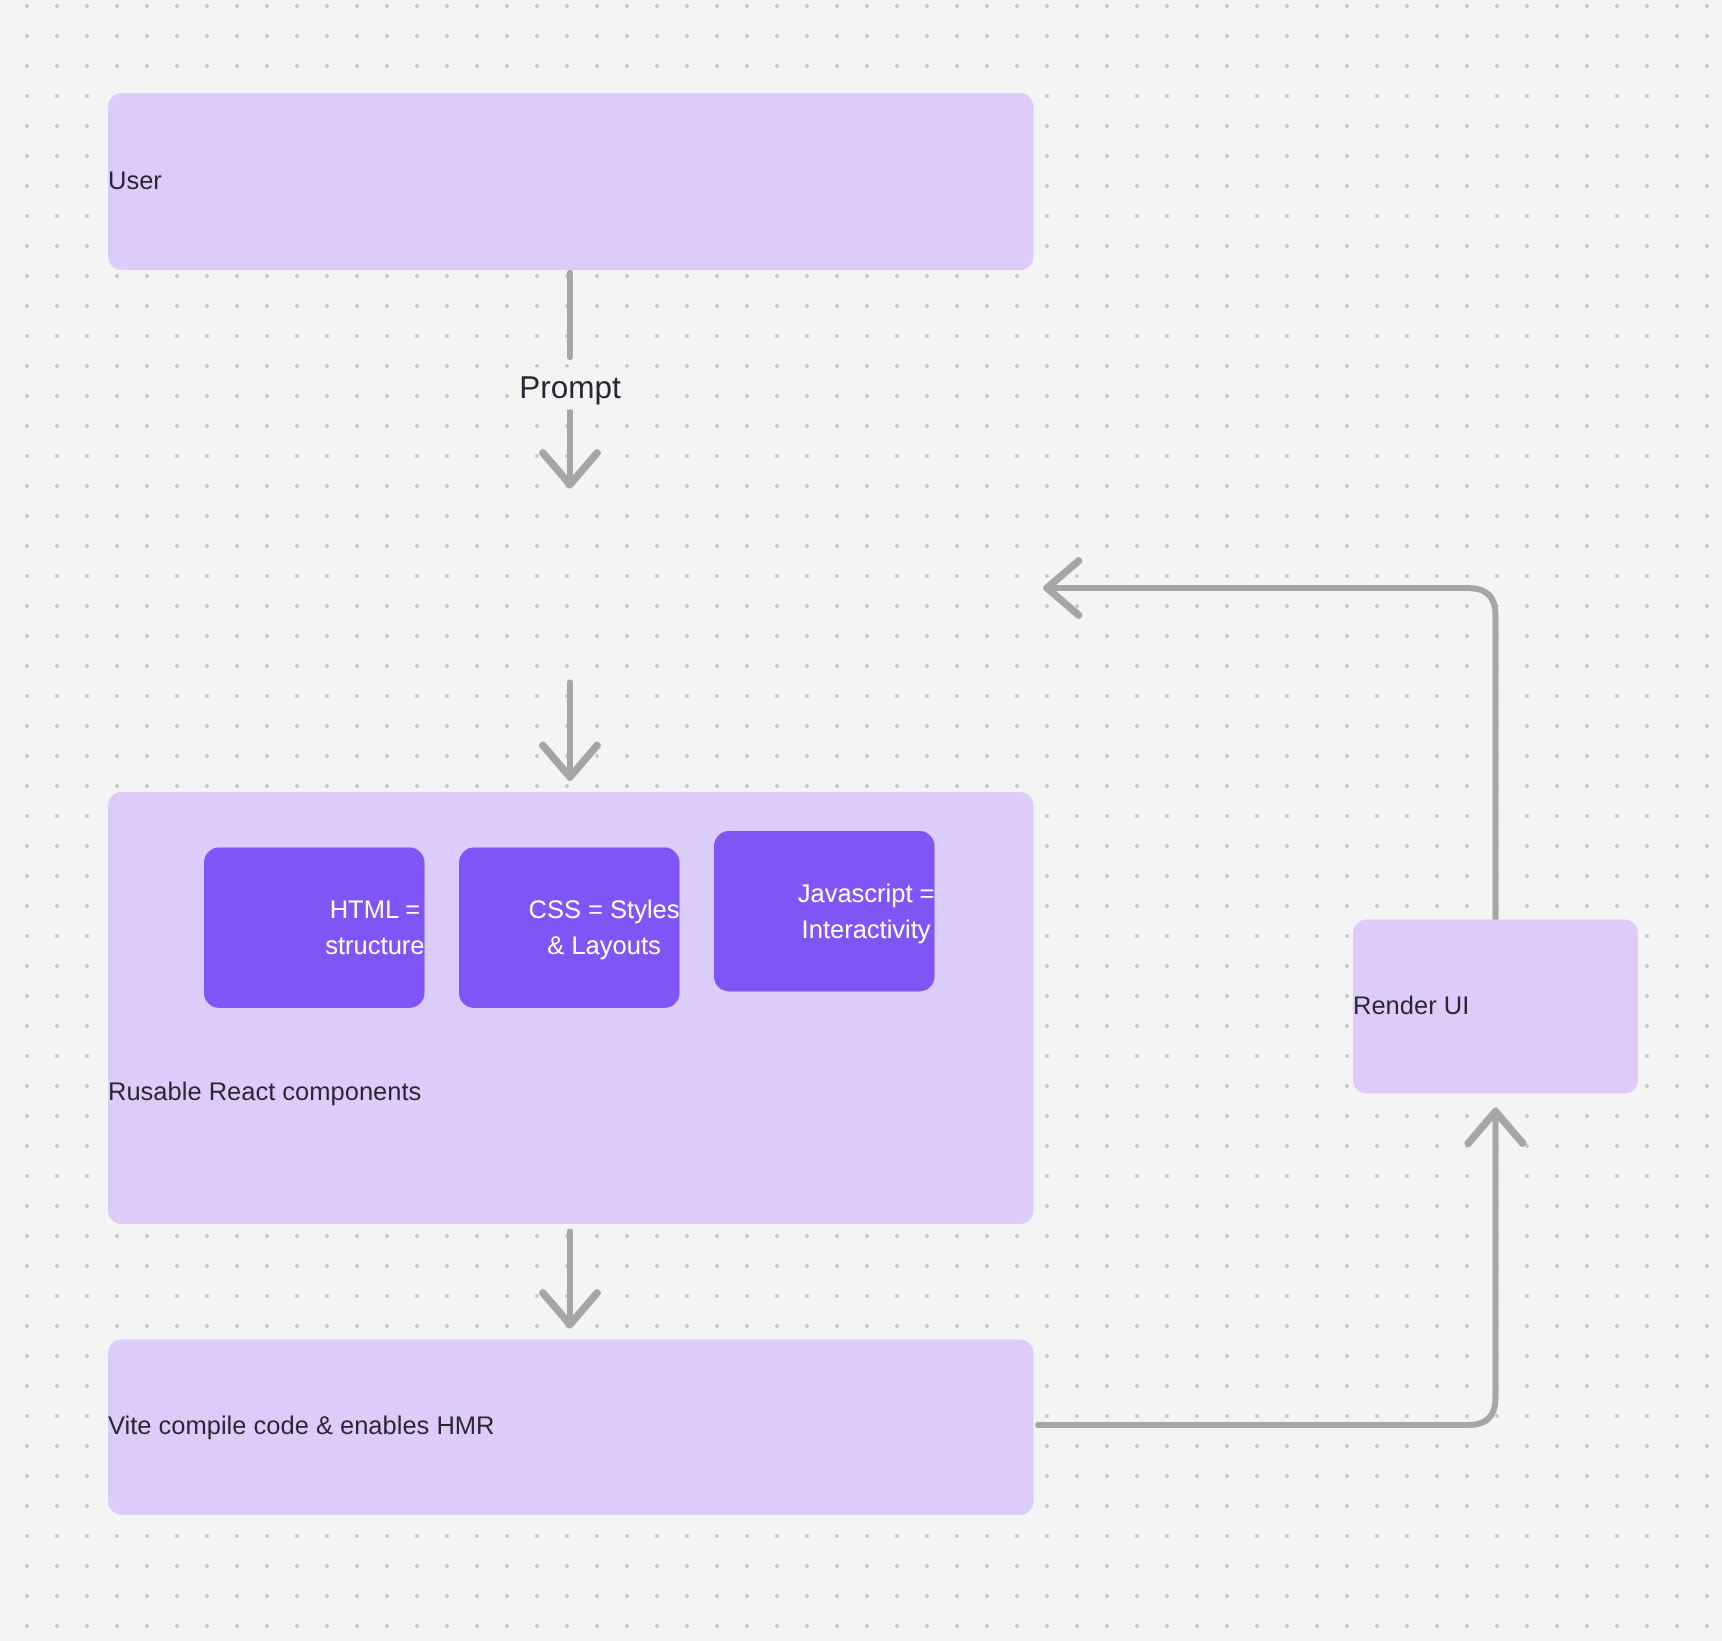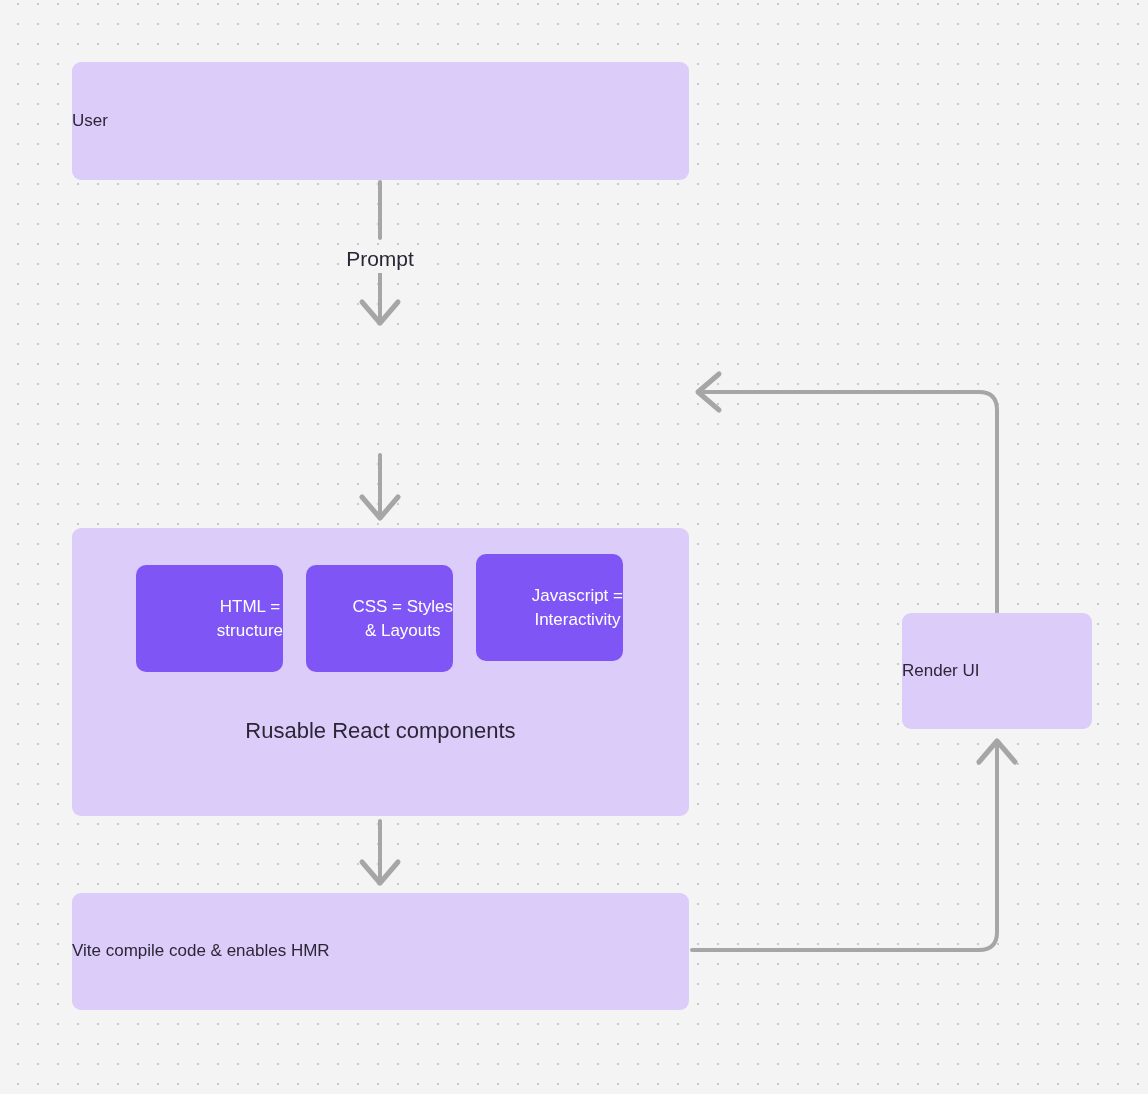--- a/index.html
+++ b/index.html
@@ -81,22 +81,21 @@
   }
 
   .sub-box span { display: block; }
 
   
   #components-caption {
     position: absolute;
     left: 72px;
     top: 718px;
     width: 617px;
-    text-align: center;
-    font-size: 22px;
+    font-size: 17px;
     color: #2b2635;
   }
 
   
   #label-prompt {
     position: absolute;
     left: 340px;
     top: 245px;
     width: 80px;
     text-align: center;

